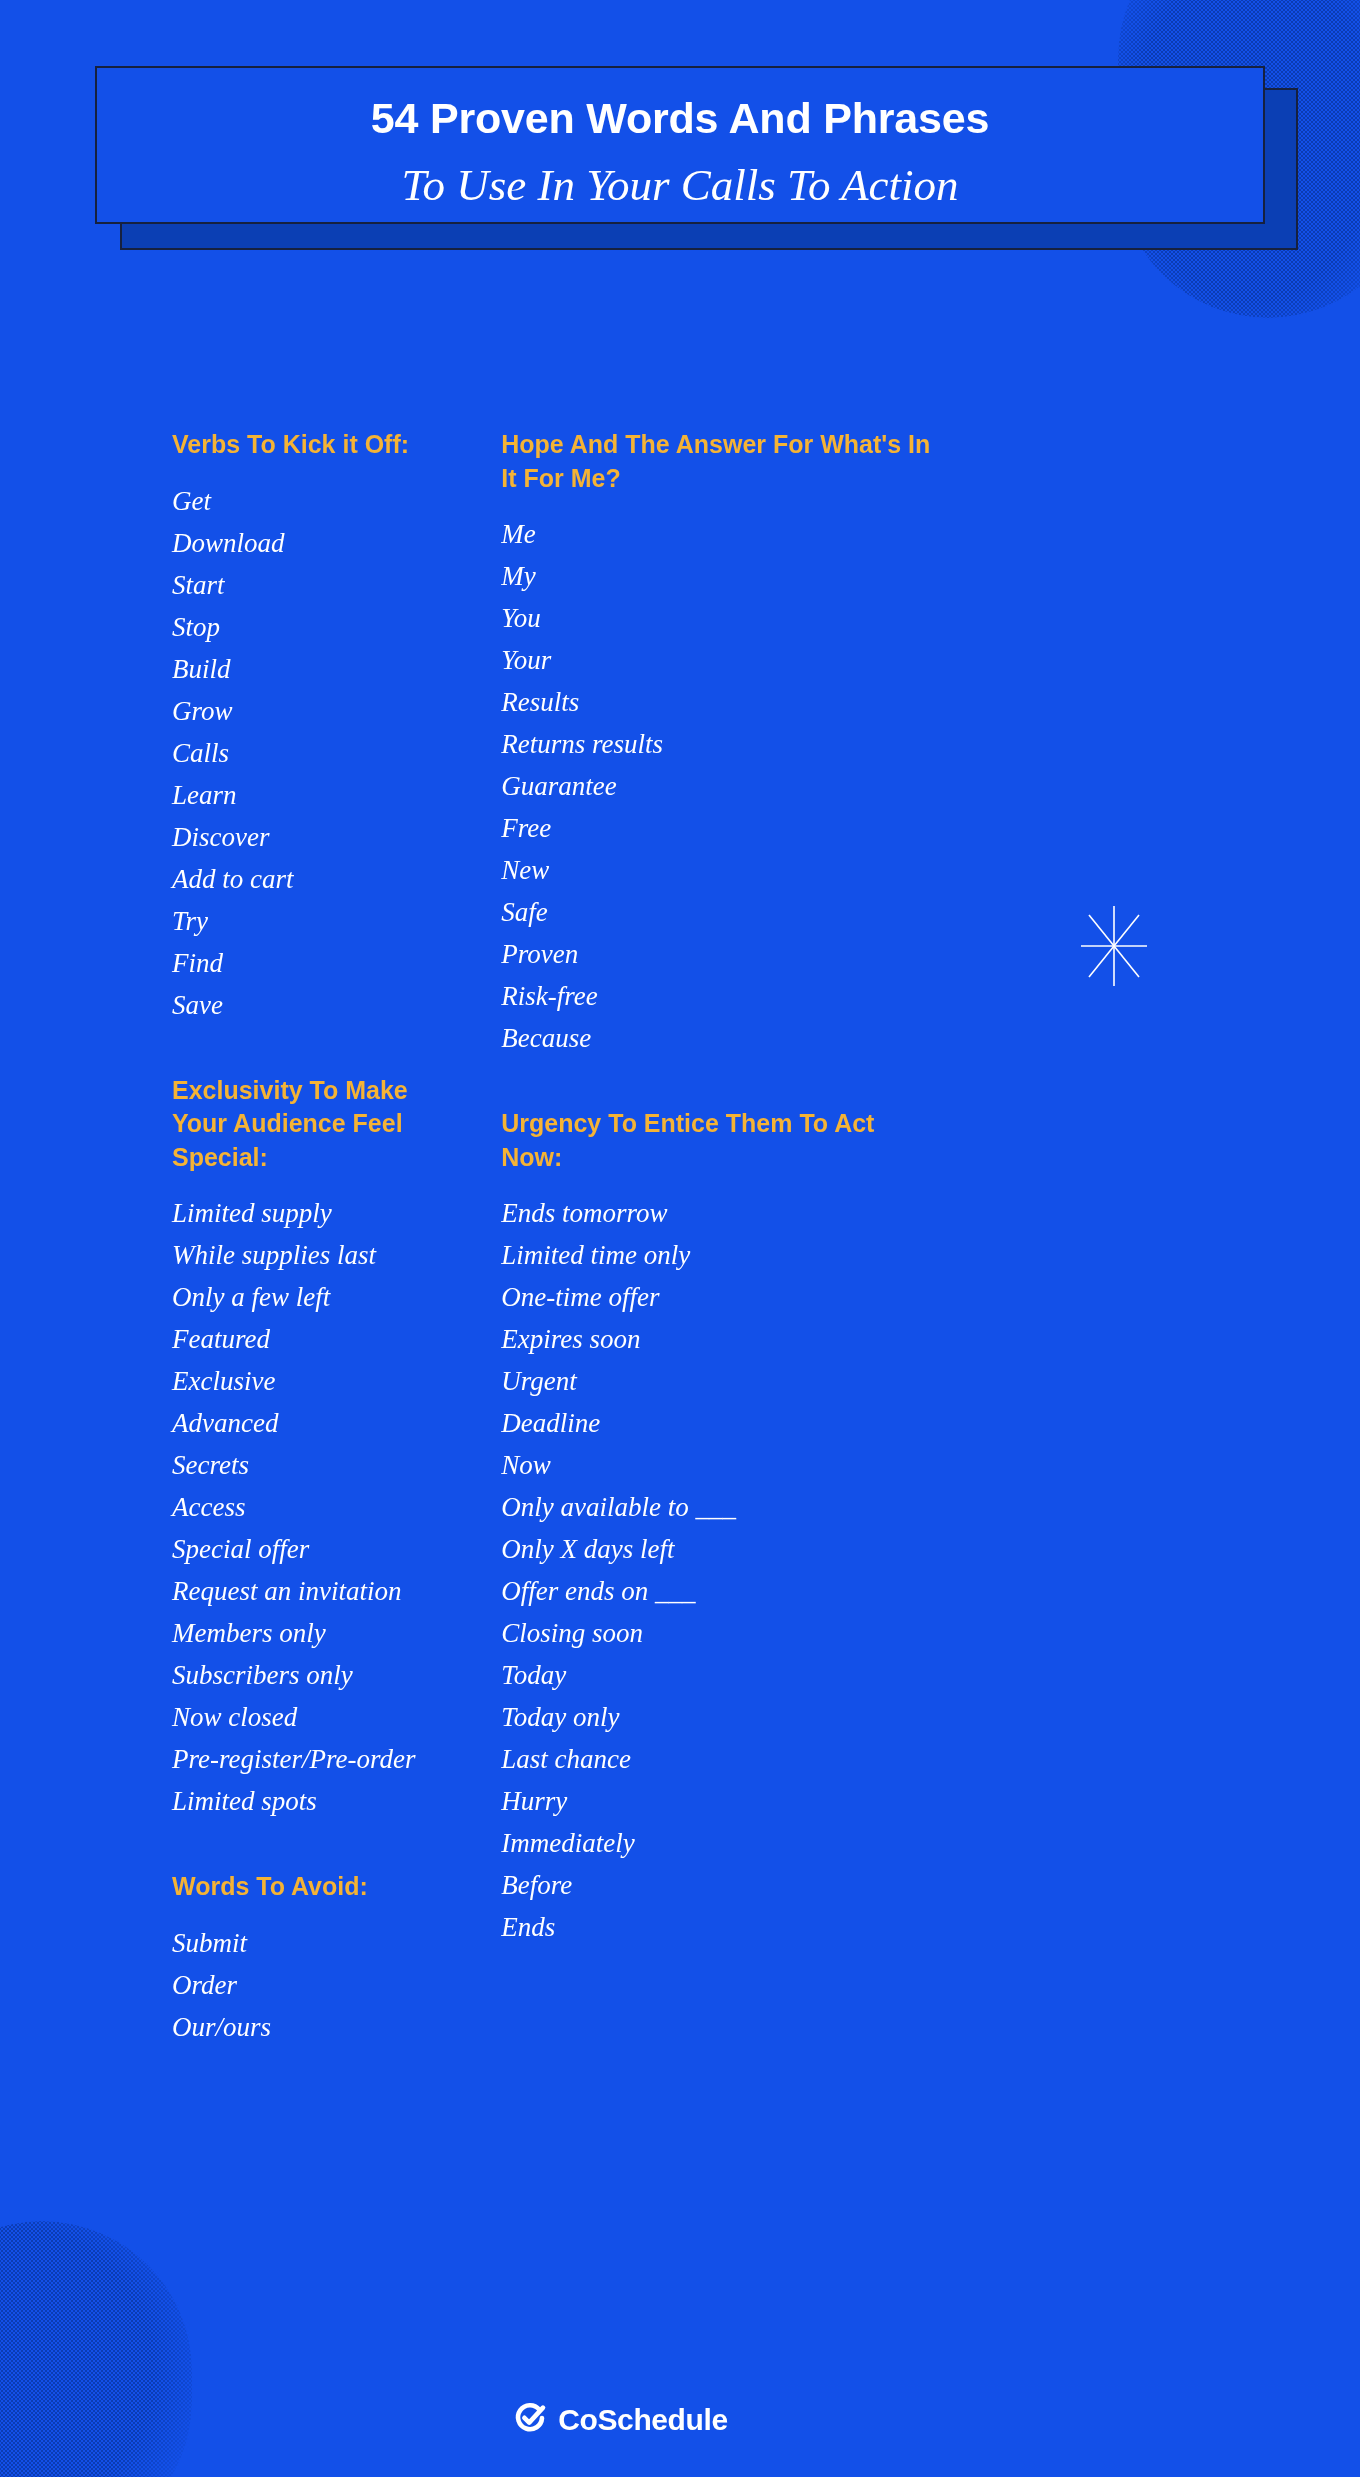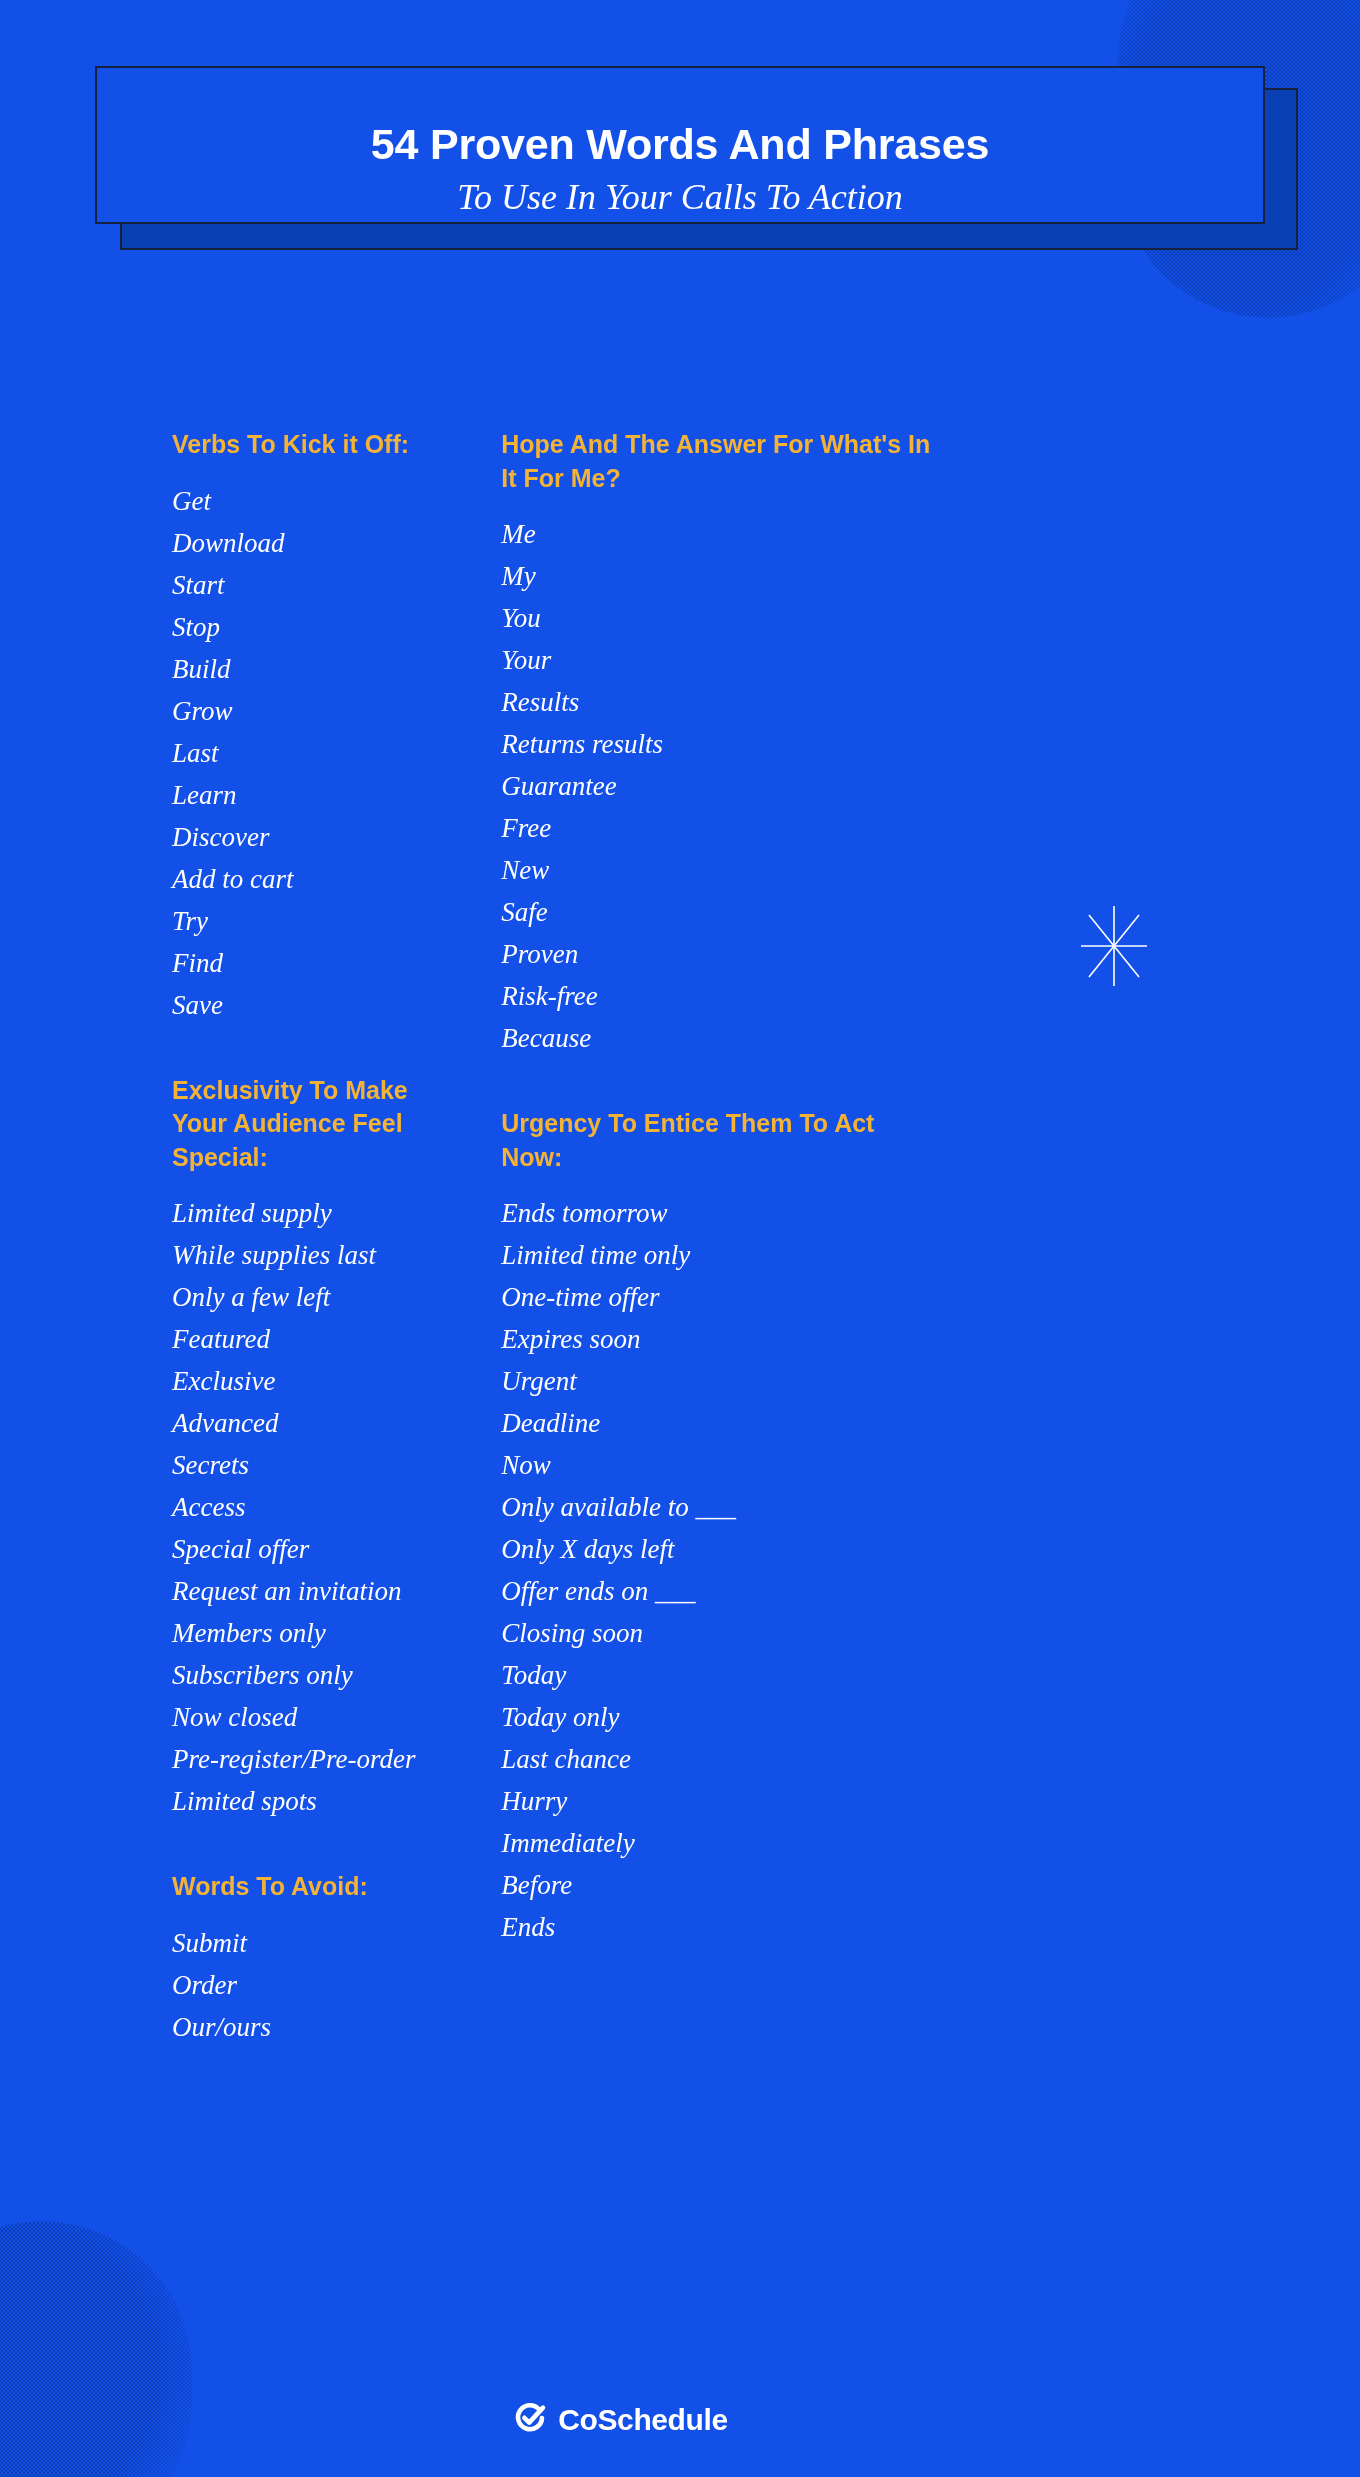--- a/index.html
+++ b/index.html
@@ -90,24 +90,24 @@
     font-size: 43px;
     line-height: 1.06;
     letter-spacing: -0.2px;
     text-align: center;
     margin: 0 0 7px 0;
   }
   #header-subtitle {
     color: #ffffff;
     font-family: "Liberation Serif", serif;
     font-style: italic;
-    font-size: 36px;
+    font-size: 45px;
     line-height: 1.1;
     text-align: center;
-    margin: 4px;
+    margin: 12px;
   }
 
   
   #columns {
     position: absolute;
     left: 0;
     top: 428px;
     width: 1088px;
     display: flex;
   }
@@ -193,21 +193,21 @@
   <div class="column" id="column-left">
       <div class="section">
         <h2 class="section-heading">Verbs To Kick it Off:</h2>
         <ul class="word-list">
           <li class="word-item">Get</li>
           <li class="word-item">Download</li>
           <li class="word-item">Start</li>
           <li class="word-item">Stop</li>
           <li class="word-item">Build</li>
           <li class="word-item">Grow</li>
-          <li class="word-item">Last</li>
+          <li class="word-item">Calls</li>
           <li class="word-item">Learn</li>
           <li class="word-item">Discover</li>
           <li class="word-item">Add to cart</li>
           <li class="word-item">Try</li>
           <li class="word-item">Find</li>
           <li class="word-item">Save</li>
         </ul>
       </div>
       <div class="section">
         <h2 class="section-heading">Exclusivity To Make Your Audience Feel Special:</h2>

